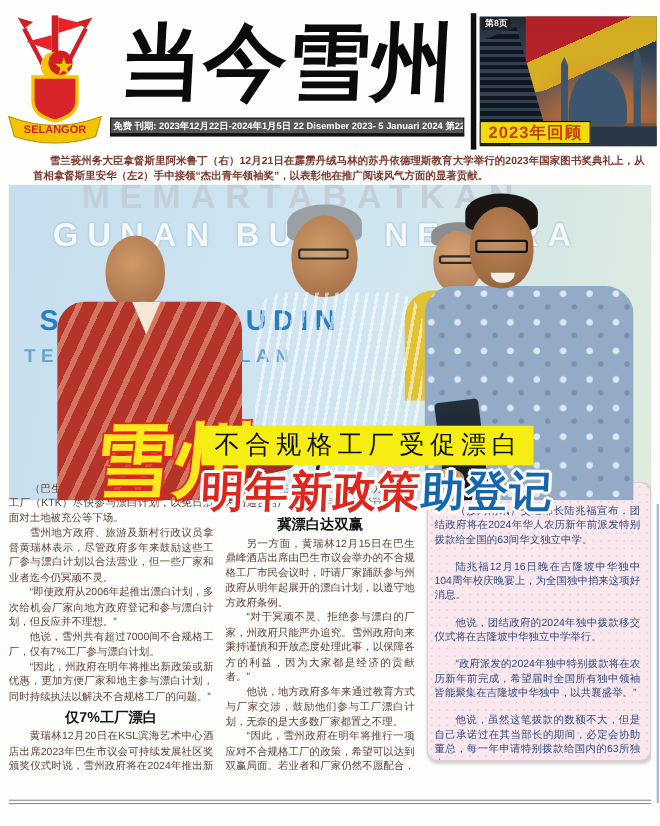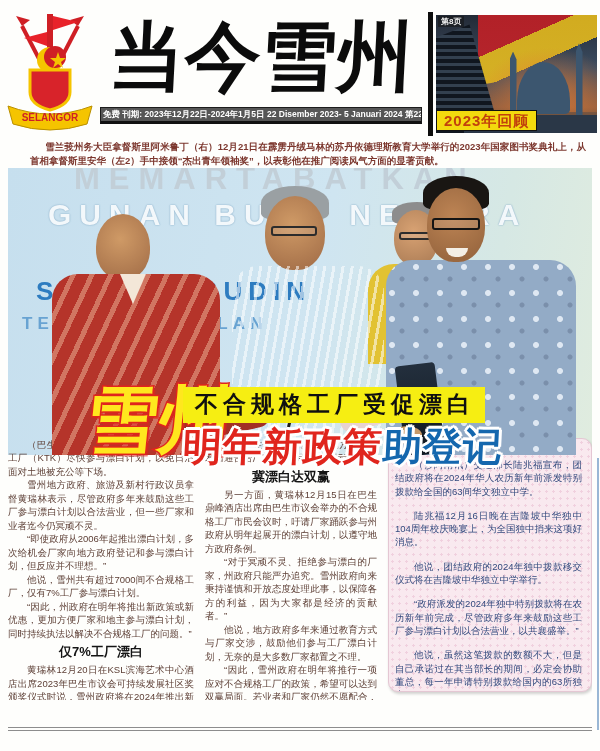--- a/index.html
+++ b/index.html
@@ -92,21 +92,21 @@
   .hand { left:384px; top:258px; width:30px; height:18px; background:#c79a6a; border-radius:50%; z-index:4; }
   .mic { left:278px; top:236px; width:3px; height:54px; background:#1d1d1d; transform:rotate(14deg); z-index:3; }
 
   
   .headline { position:absolute; top:383px; left:0; width:600px; z-index:6; }
   .hl-kicker { position:absolute; left:86px; top:2px; font-size:73px; font-weight:900; line-height:.95;
                color:#ffe71e; transform:skewX(-6deg);
                -webkit-text-stroke:3px #e0251d; paint-order:stroke fill;
                text-shadow:3px 3px 0 rgba(224,37,29,.55); white-space:nowrap; }
   .hl-right { position:absolute; left:183px; top:4px; }
-  .hl-strip { display:inline-block; background:#f6ee12; color:#101010; font-size:23px; font-weight:700;
+  .hl-strip { display:inline-block; background:#f6ee12; color:#101010; font-size:23px; font-weight:400;
               letter-spacing:5px; padding:2px 10px 3px 12px; white-space:nowrap; }
   .hl-line2 { margin-top:-3px; font-size:39px; font-weight:900; letter-spacing:1px; white-space:nowrap; transform:skewX(-3deg);
               text-shadow:-2px -2px 0 #fff,2px -2px 0 #fff,-2px 2px 0 #fff,2px 2px 0 #fff,0 3px 0 #fff,3px 0 0 #fff,-3px 0 0 #fff,0 -3px 0 #fff; }
   .hl-red { color:#e0251d; } .hl-blue { color:#1467ae; }
 
   
   .body-cols { position:absolute; top:438px; left:8px; width:584px; height:262px; display:grid;
                grid-template-columns:186px 172px 1fr; column-gap:11px; overflow:hidden; }
   .col .para { font-size:9.5px; line-height:1.42; color:#5e4037; text-align:justify; text-indent:2em; }
   .col .para.cont { text-indent:0; }
@@ -233,21 +233,21 @@
         <p class="para">另一方面，黄瑞林12月15日在巴生鼎峰酒店出席由巴生市议会举办的不合规格工厂市民会议时，吁请厂家踊跃参与州政府从明年起展开的漂白计划，以遵守地方政府条例。</p>
         <p class="para">“对于冥顽不灵、拒绝参与漂白的厂家，州政府只能严办追究。雪州政府向来秉持谨慎和开放态度处理此事，以保障各方的利益，因为大家都是经济的贡献者。”</p>
         <p class="para">他说，地方政府多年来通过教育方式与厂家交涉，鼓励他们参与工厂漂白计划，无奈的是大多数厂家都置之不理。</p>
         <p class="para">“因此，雪州政府在明年将推行一项应对不合规格工厂的政策，希望可以达到双赢局面。若业者和厂家仍然不愿配合，那地方政府只能采取进一步行动。”</p>
       </section>
     <aside class="sidebar-box">
       <div class="sidebar-body">
           <p class="para">（莎阿南讯）交通部长陆兆福宣布，团结政府将在2024年华人农历新年前派发特别拨款给全国的63间华文独立中学。</p>
           <p class="para">陆兆福12月16日晚在吉隆坡中华独中104周年校庆晚宴上，为全国独中捎来这项好消息。</p>
           <p class="para">他说，团结政府的2024年独中拨款移交仪式将在吉隆坡中华独立中学举行。</p>
-          <p class="para">“政府派发的2024年独中特别拨款将在农历新年前完成，尽管政府多年来鼓励这些工厂参与漂白计划以合法营业，以共襄盛举。”</p>
+          <p class="para">“政府派发的2024年独中特别拨款将在农历新年前完成，希望届时全国所有独中领袖皆能聚集在吉隆坡中华独中，以共襄盛举。”</p>
           <p class="para">他说，虽然这笔拨款的数额不大，但是自己承诺过在其当部长的期间，必定会协助董总，每一年申请特别拨款给国内的63所独中。</p>
           <p class="para">“所以，我向大家承诺，在农历新年前会完成这项工作！”</p>
         </div>
     </aside>
   </main>
 
   <div class="side-accent"></div>
   <div class="bottom-rule"></div>
 </div>
 

